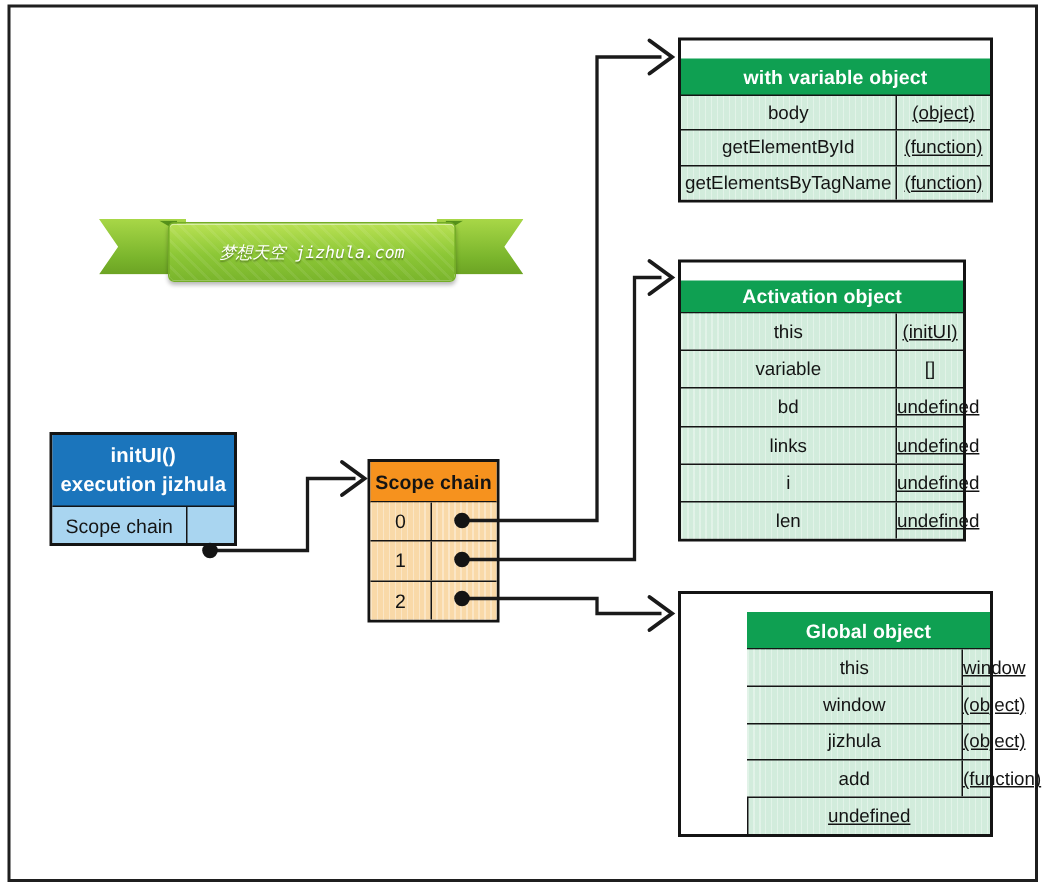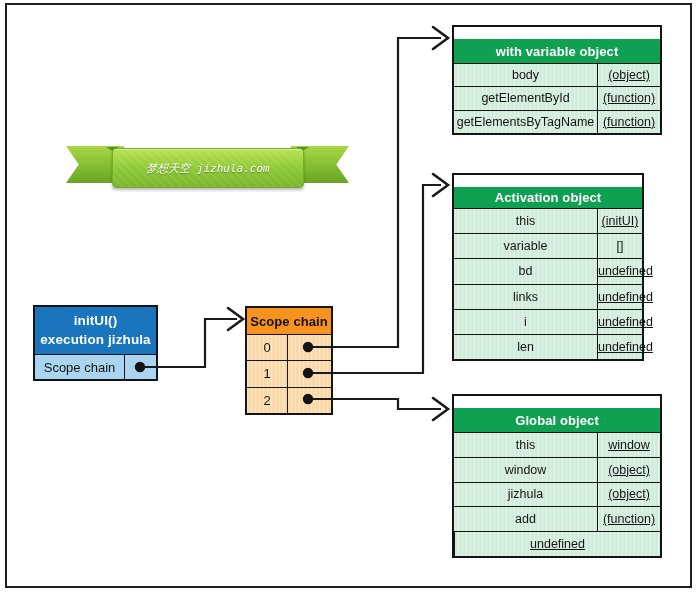--- a/index.html
+++ b/index.html
@@ -48,25 +48,25 @@
   
   .blue .tbl-header{background:#1b75bc;color:#ffffff;flex-direction:column;line-height:1.35;}
   .blue .tbl-row{background:#a9d5f0;}
   .blue .cell-label{flex:0 0 89px;font-size:13px;}
   .blue .cell-ptr{flex:1;border-left:1.5px solid #141414;}
 
   #tbl-with{left:452px;top:25px;width:210px;height:110px;}
   #tbl-with .tbl-header{height:25px;}
   #tbl-activation{left:452px;top:173px;width:192px;height:188px;}
   #tbl-activation .tbl-header{height:22px;}
-  #tbl-global{left:452px;top:394px;width:210px;height:164px;}
+  #tbl-global{left:452px;top:394px;width:210px;height:164px;padding-left:44px;}
   #tbl-global .tbl-header{height:25px;}
   #tbl-scope{left:245px;top:306px;width:88px;height:109px;}
   #tbl-scope .tbl-header{height:27px;font-size:13px;}
-  #box-init{left:33px;top:305px;width:125px;height:76px;}
+  #box-init{left:33px;top:288px;width:125px;height:76px;}
   #box-init .tbl-header{height:48px;font-size:13.5px;}
 
   
   .ribbon{position:absolute;left:60px;top:140px;width:295px;height:52px;}
   .ribbon-tail{
     position:absolute;top:6px;width:58px;height:37px;
     background:linear-gradient(180deg,#a8d747 0%,#7ab52c 70%,#6ca323 100%);
   }
   .ribbon-tail.left{left:6px;clip-path:polygon(0 0,100% 0,100% 100%,0 100%,22% 50%);}
   .ribbon-tail.right{left:231px;clip-path:polygon(0 0,100% 0,78% 50%,100% 100%,0 100%);}

